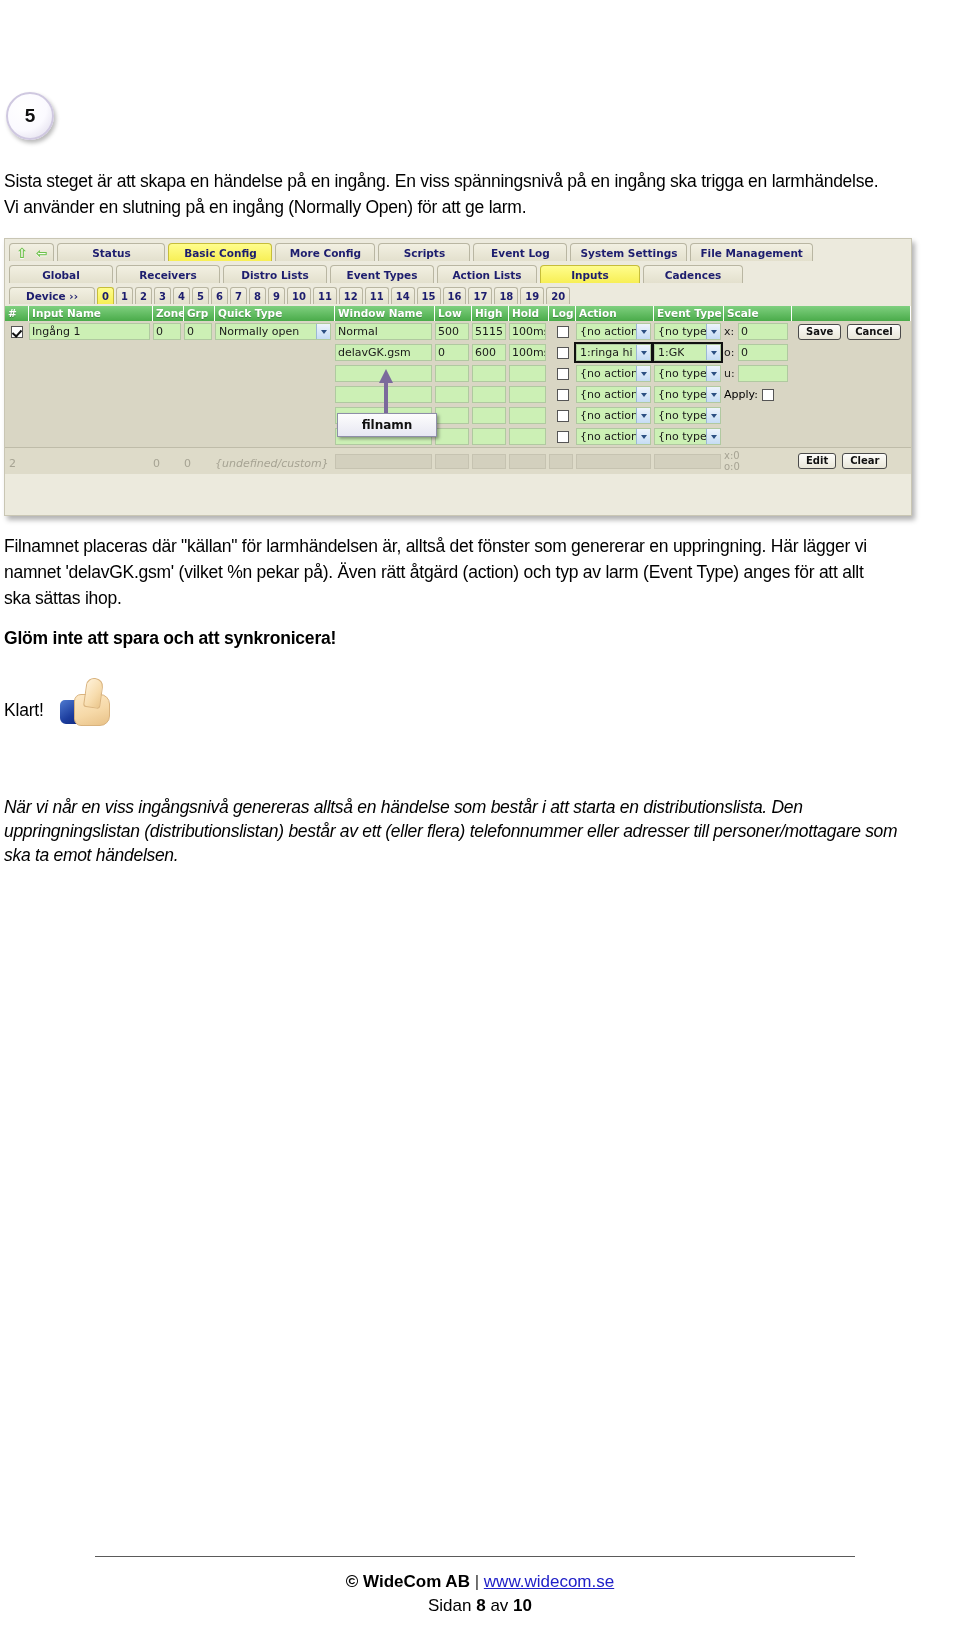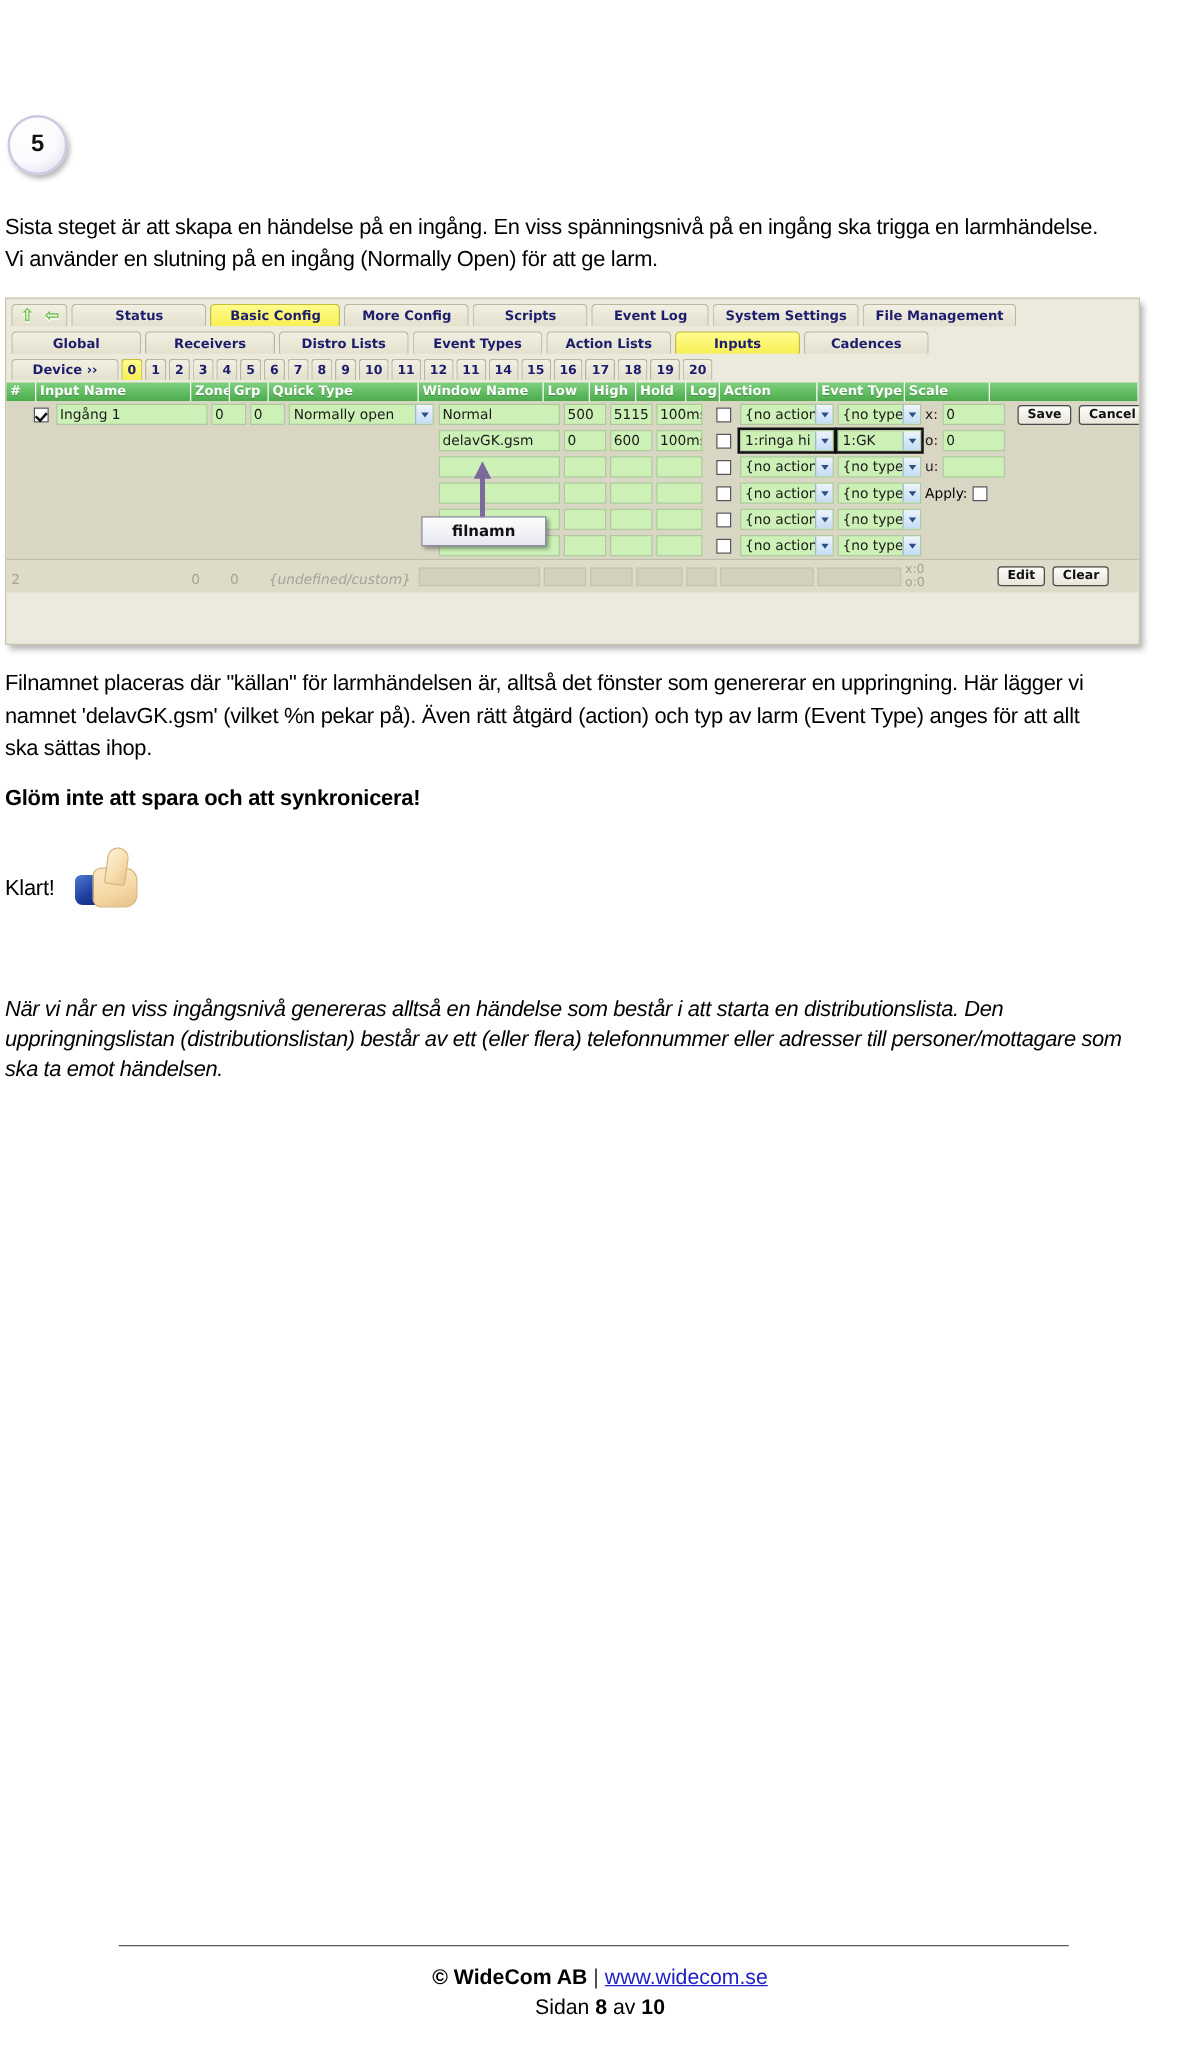--- a/index.html
+++ b/index.html
@@ -535,21 +535,21 @@
         <div class="hc" style="width: 40px; flex: 0 0 40px;">Hold</div>
         <div class="hc" style="width: 27px; flex: 0 0 27px;">Log</div>
         <div class="hc" style="width: 78px; flex: 0 0 78px;">Action</div>
         <div class="hc" style="width: 70px; flex: 0 0 70px;">Event Type</div>
         <div class="hc" style="width: 68px; flex: 0 0 68px;">Scale</div>
         <div class="hc" style="width: 119px; flex: 0 0 119px;"></div>
       </div>
 
     <div class="rows">
 
-      <div style="display:flex;padding-left:16px;">
+      <div style="display:flex;">
 
         <div style="width:330px;flex:0 0 330px;">
           <div class="row">
             <div class="cell" style="width:24px;flex:0 0 24px;justify-content:center;">
               <span class="chk on"></span>
             </div>
             <div class="cell" style="width:124px;flex:0 0 124px;padding-right:3px;">
               <span class="fld" style="width:100%;">Ingång 1</span>
             </div>
             <div class="cell" style="width:31px;flex:0 0 31px;padding-right:3px;">

